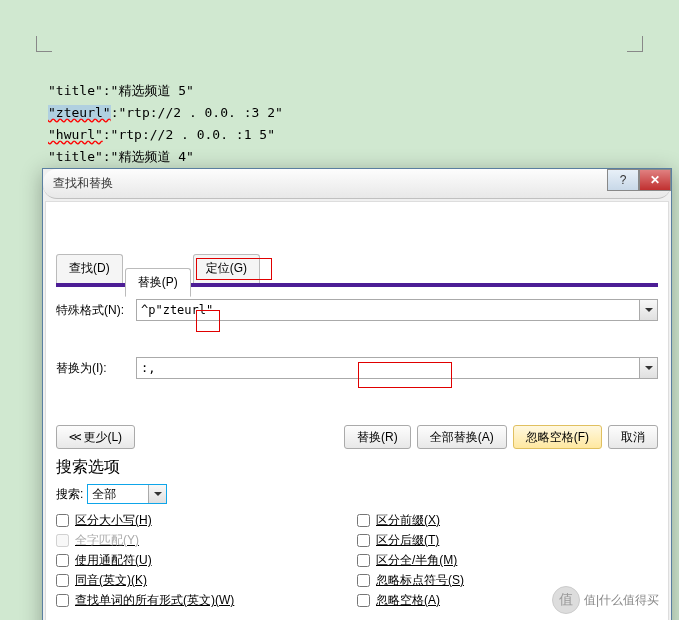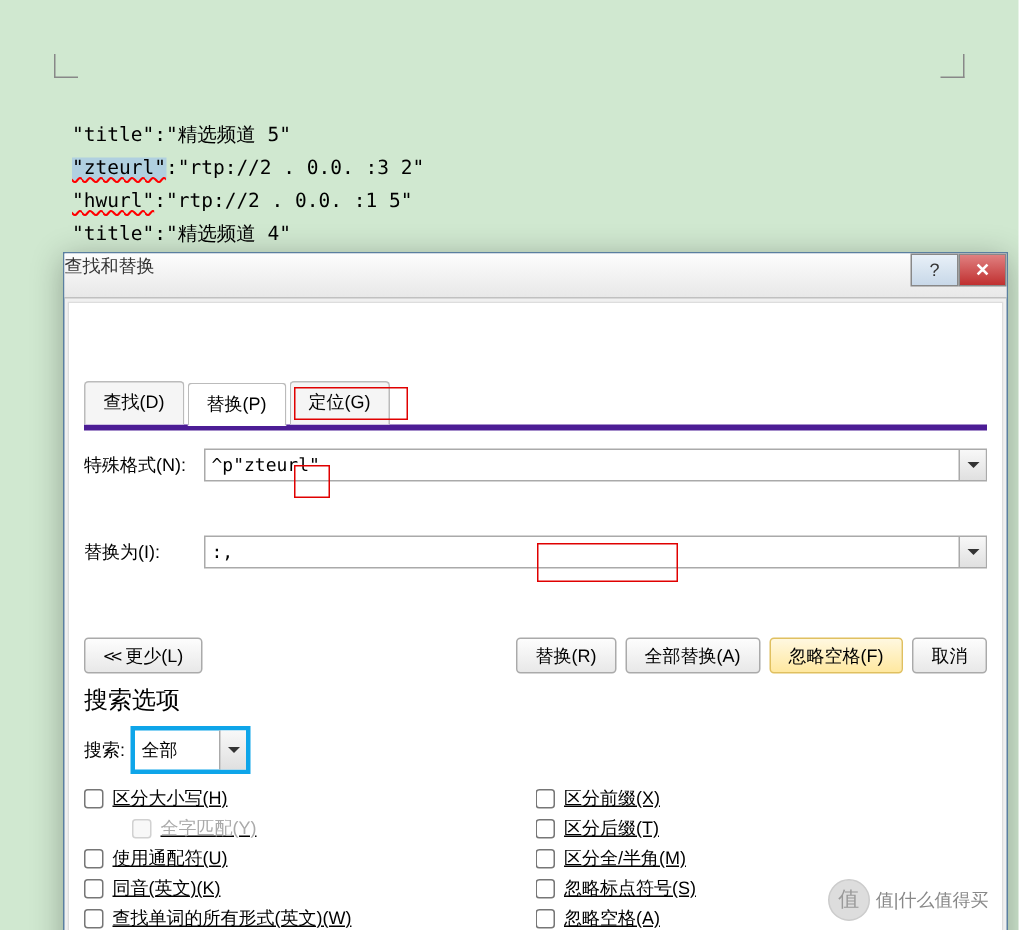--- a/index.html
+++ b/index.html
@@ -4,55 +4,55 @@
 <style>
 * { box-sizing: border-box; margin: 0; padding: 0; }
 body { width: 679px; height: 620px; background: #d0e8d0; font-family: "Microsoft YaHei", SimSun, sans-serif; font-size: 12px; position: relative; overflow: hidden; }
 .crop-corner { position: absolute; width: 16px; height: 16px; border: 1px solid #888; }
 .crop-corner.tl { top: 36px; left: 36px; border-right: none; border-top: none; }
 .crop-corner.tr { top: 36px; right: 36px; border-left: none; border-top: none; }
 .bg-text { position: absolute; top: 80px; left: 48px; font-family: "NSimSun", monospace; font-size: 13px; line-height: 22px; color: #000; }
 .bg-text .hl { background: #b0d0e0; }
 .bg-text .err { text-decoration: underline wavy red; }
 .dialog { position: absolute; left: 42px; top: 168px; width: 630px; background: #f0f0f0; border: 1px solid #5a7fa0; box-shadow: 0 4px 20px rgba(0,0,0,0.3); }
-.titlebar { height: 30px; background: linear-gradient(#fdfdfd, #e8e8e8); border-bottom: 1px solid #c0c0c0; display: flex; position: relative; }
+.titlebar { height: 30px; background: linear-gradient(#fdfdfd, #e8e8e8); border-bottom: 1px solid #c0c0c0; display: flex; align-items: center; padding-left: 10px; position: relative; border-radius: 14px; }
 .titlebar-text { font-size: 12px; color: #333; }
 .titlebar-btns { position: absolute; right: 0; top: 0; display: flex; }
 .titlebar-btn { width: 32px; height: 22px; display: flex; align-items: center; justify-content: center; font-size: 12px; border: 1px solid #888; }
 .help-btn { background: linear-gradient(#e8f0f8, #c8d8e8); color: #333; }
 .close-btn { background: linear-gradient(#e08080, #c03030); color: #fff; font-weight: bold; }
 .dialog-body { background: #fff; margin: 2px; border: 1px solid #ddd; padding: 6px 10px 14px; }
 .tabs { display: flex; gap: 2px; border-bottom: 4px solid #4c1d95; margin-bottom: 12px; margin-top: 46px; }
 .tab { padding: 5px 12px; border: 1px solid #bbb; border-bottom: none; border-radius: 3px 3px 0 0; background: #f5f5f5; cursor: pointer; font-size: 12px; }
-.tab.active { background: #fff; position: relative; top: 1px; border-bottom: 1px solid #fff; }
+.tab.active { background: #fff; position: relative; top: 14px; border-bottom: 1px solid #fff; }
 .row { display: flex; align-items: center; margin-bottom: 6px; }
 .row-label { width: 80px; font-size: 12px; }
 .combo { flex: 1; height: 22px; border: 1px solid #aaa; display: flex; align-items: center; padding: 0 4px; background: #fff; position: relative; font-family: SimSun, monospace; font-size: 12px; }
 .combo-arrow { position: absolute; right: 0; top: 0; width: 18px; height: 100%; border-left: 1px solid #aaa; background: linear-gradient(#f8f8f8,#e0e0e0); display: flex; align-items: center; justify-content: center; }
 .combo-arrow::after { content: ""; border: 4px solid transparent; border-top-color: #333; margin-top: 4px; }
 .redbox { border: 1px solid #e00000; }
 .find-red { position: absolute; left: 150px; top: 56px; width: 76px; height: 22px; pointer-events: none; }
 .repl-red { position: absolute; left: 150px; top: 108px; width: 24px; height: 22px; pointer-events: none; }
 .spacer { height: 30px; }
 .btnrow { display: flex; align-items: center; gap: 6px; margin: 10px 0 8px; }
 .btn { height: 24px; padding: 0 12px; border: 1px solid #aaa; border-radius: 3px; background: linear-gradient(#fdfdfd,#e8e8e8); font-size: 12px; display: inline-flex; align-items: center; cursor: pointer; }
 .btn.arrow { padding-right: 20px; position: relative; }
 .btn.arrow::after { content: ""; position: absolute; right: 6px; top: 50%; margin-top: -1px; border: 4px solid transparent; border-top-color: #333; }
 .btn.hl { background: linear-gradient(#fff8e0,#ffe8a0); border-color: #e0c060; }
 .btn.dis { color: #aaa; }
 .replall-red { position: absolute; left: 312px; top: 160px; width: 94px; height: 26px; pointer-events: none; }
 .more-arrow { font-family: monospace; letter-spacing: -2px; margin-right: 4px; }
 .options-title { font-size: 16px; margin-top: 6px; }
 .search-dir { display: flex; align-items: center; margin: 6px 0 8px; gap: 4px; font-size: 12px; }
-.small-combo { width: 80px; height: 32px; border: 3px solid #0ea5e9; display: flex; align-items: center; padding: 0 4px; position: relative; font-size: 12px; }
+.small-combo { width: 80px; height: 20px; border: 1px solid #0ea5e9; display: flex; align-items: center; padding: 0 4px; position: relative; font-size: 12px; }
 .cols { display: flex; text-decoration: underline; }
 .col { flex: 1; }
 .chk { display: flex; align-items: center; gap: 6px; margin-bottom: 3px; font-size: 12px; }
 .chk input { width: 13px; height: 13px; }
-.chk.dis { color: #aaa; margin-left: 32px; }
+.chk.dis { color: #aaa; }
 .divider { height: 1px; background: #ddd; margin: 20px 0 8px; }
 .bottom-label { font-size: 12px; margin-bottom: 8px; }
 .bottom-btns { display: flex; gap: 8px; }
 .watermark { position: absolute; right: 20px; bottom: 6px; font-size: 12px; color: #888; display: flex; align-items: center; gap: 4px; }
 .watermark .logo { width: 28px; height: 28px; border-radius: 50%; background: #ddd; border: 1px solid #ccc; display: flex; align-items: center; justify-content: center; font-size: 14px; color: #999; }
 </style>
 </head>
 <body>
 
 <div class="crop-corner tl"></div>

